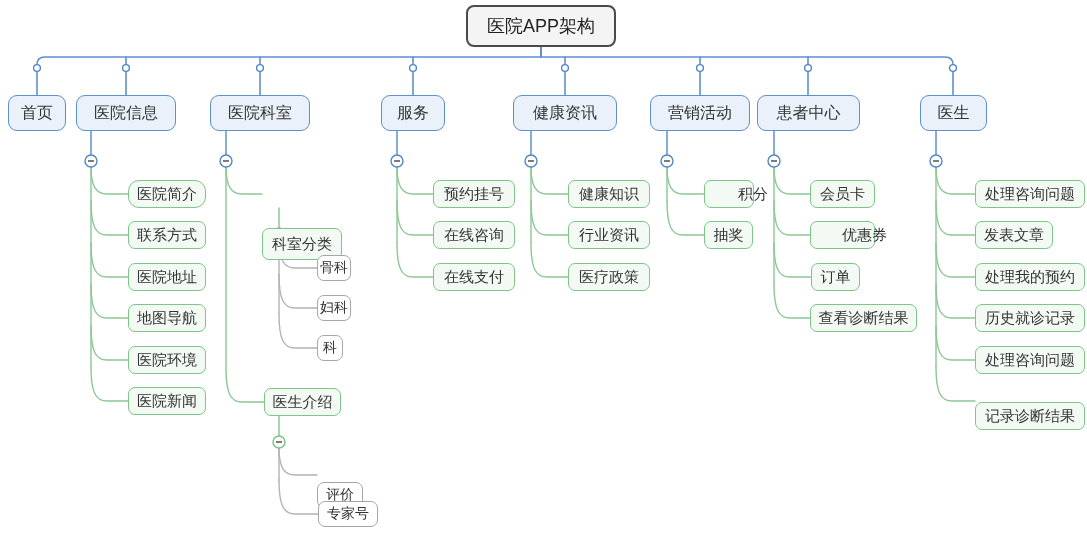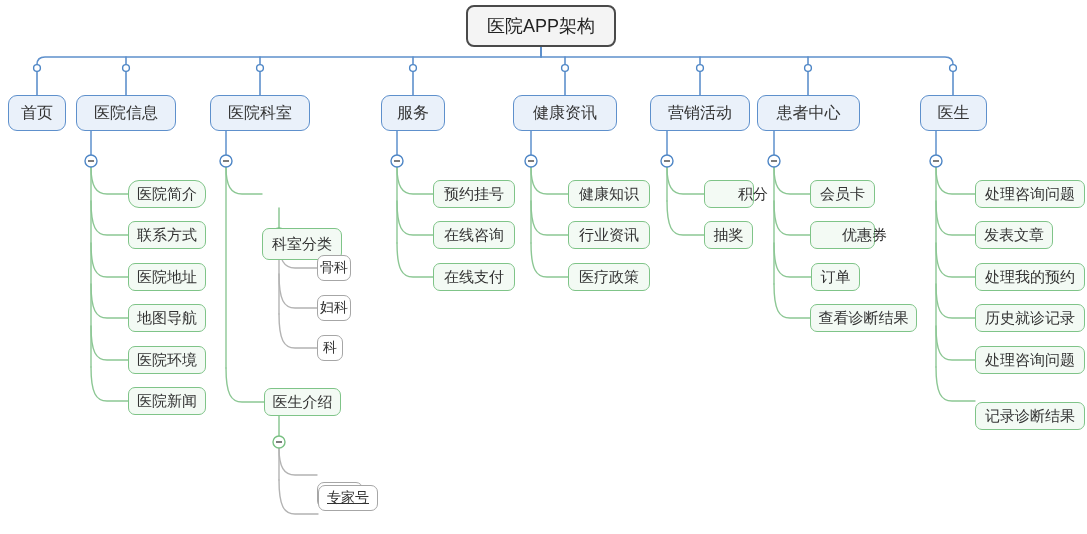--- a/index.html
+++ b/index.html
@@ -238,21 +238,21 @@
     </div>
     <div class="node gray" style="left: 317px; top: 335px; width: 26px; height: 26px;">
       <span>科</span>
     </div>
     <div class="node green" style="left: 264px; top: 388px; width: 77px; height: 28px;">
       <span>医生介绍</span>
     </div>
     <div class="node gray" style="left: 317px; top: 482px; width: 46px; height: 26px;">
       <span>评价</span>
     </div>
-    <div class="node gray" style="left: 318px; top: 485px; width: 60px; height: 26px; text-decoration: underline;">
+    <div class="node gray" style="left: 318px; top: 501px; width: 60px; height: 26px;">
       <span>专家号</span>
     </div>
     <div class="node green" style="left: 433px; top: 180px; width: 82px; height: 28px; justify-content: center;">
       <span>预约挂号</span>
     </div>
     <div class="node green" style="left: 433px; top: 221px; width: 82px; height: 28px;">
       <span>在线咨询</span>
     </div>
     <div class="node green" style="left: 433px; top: 263px; width: 82px; height: 28px;">
       <span>在线支付</span>

